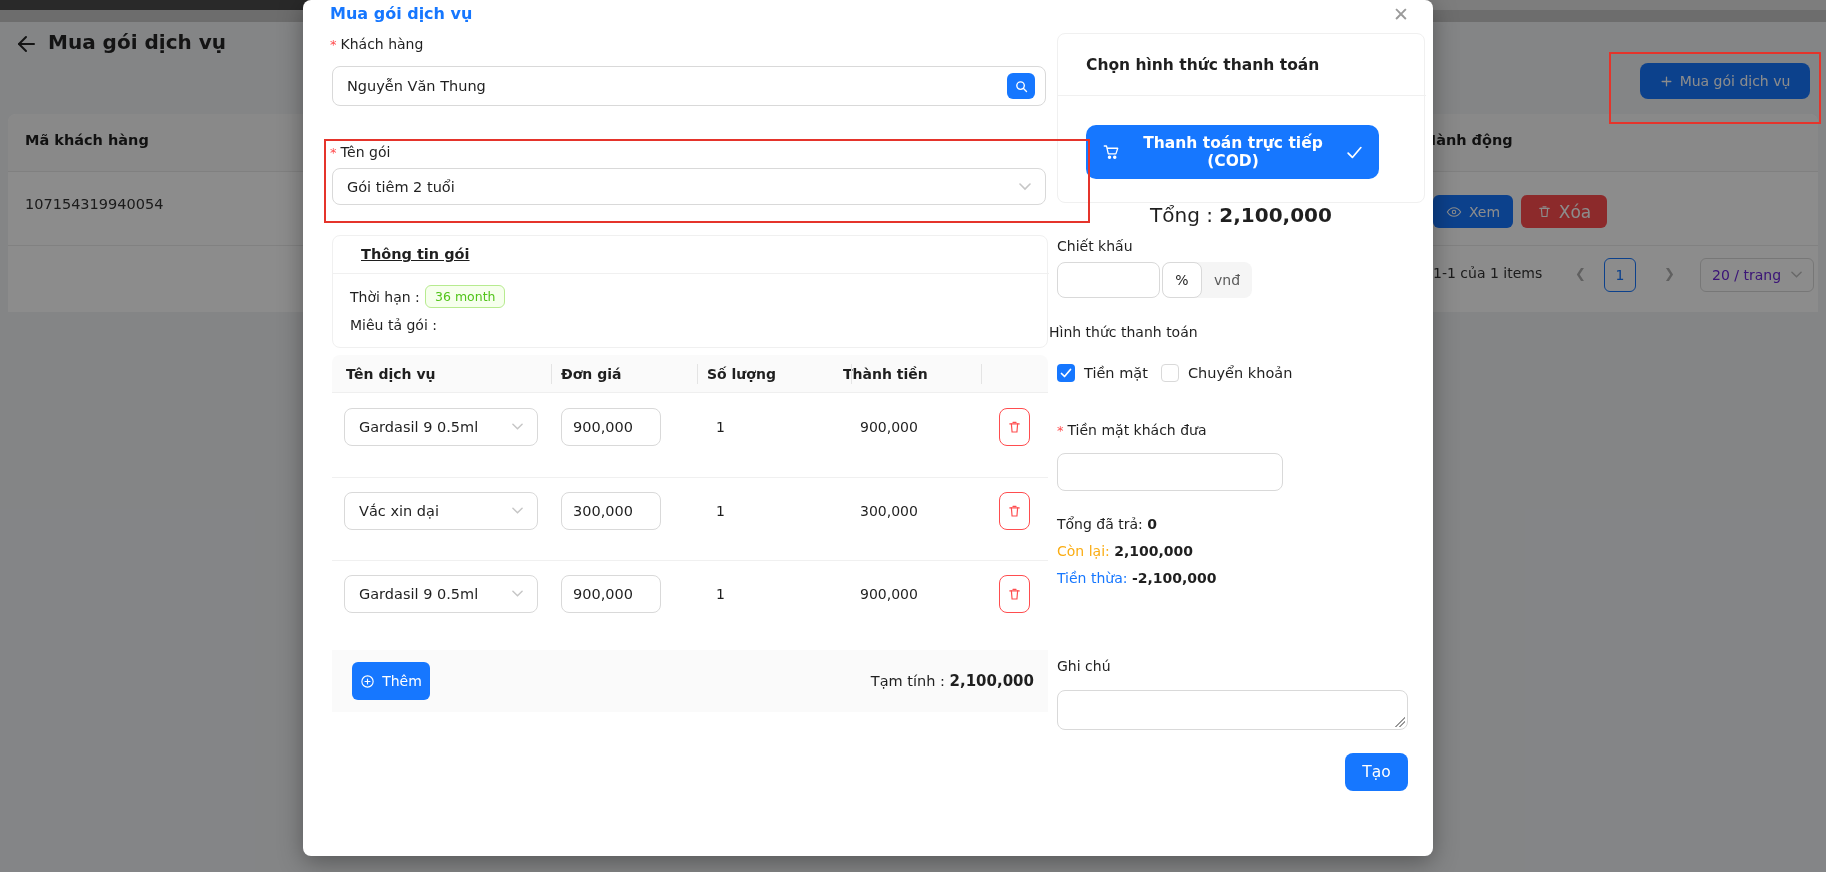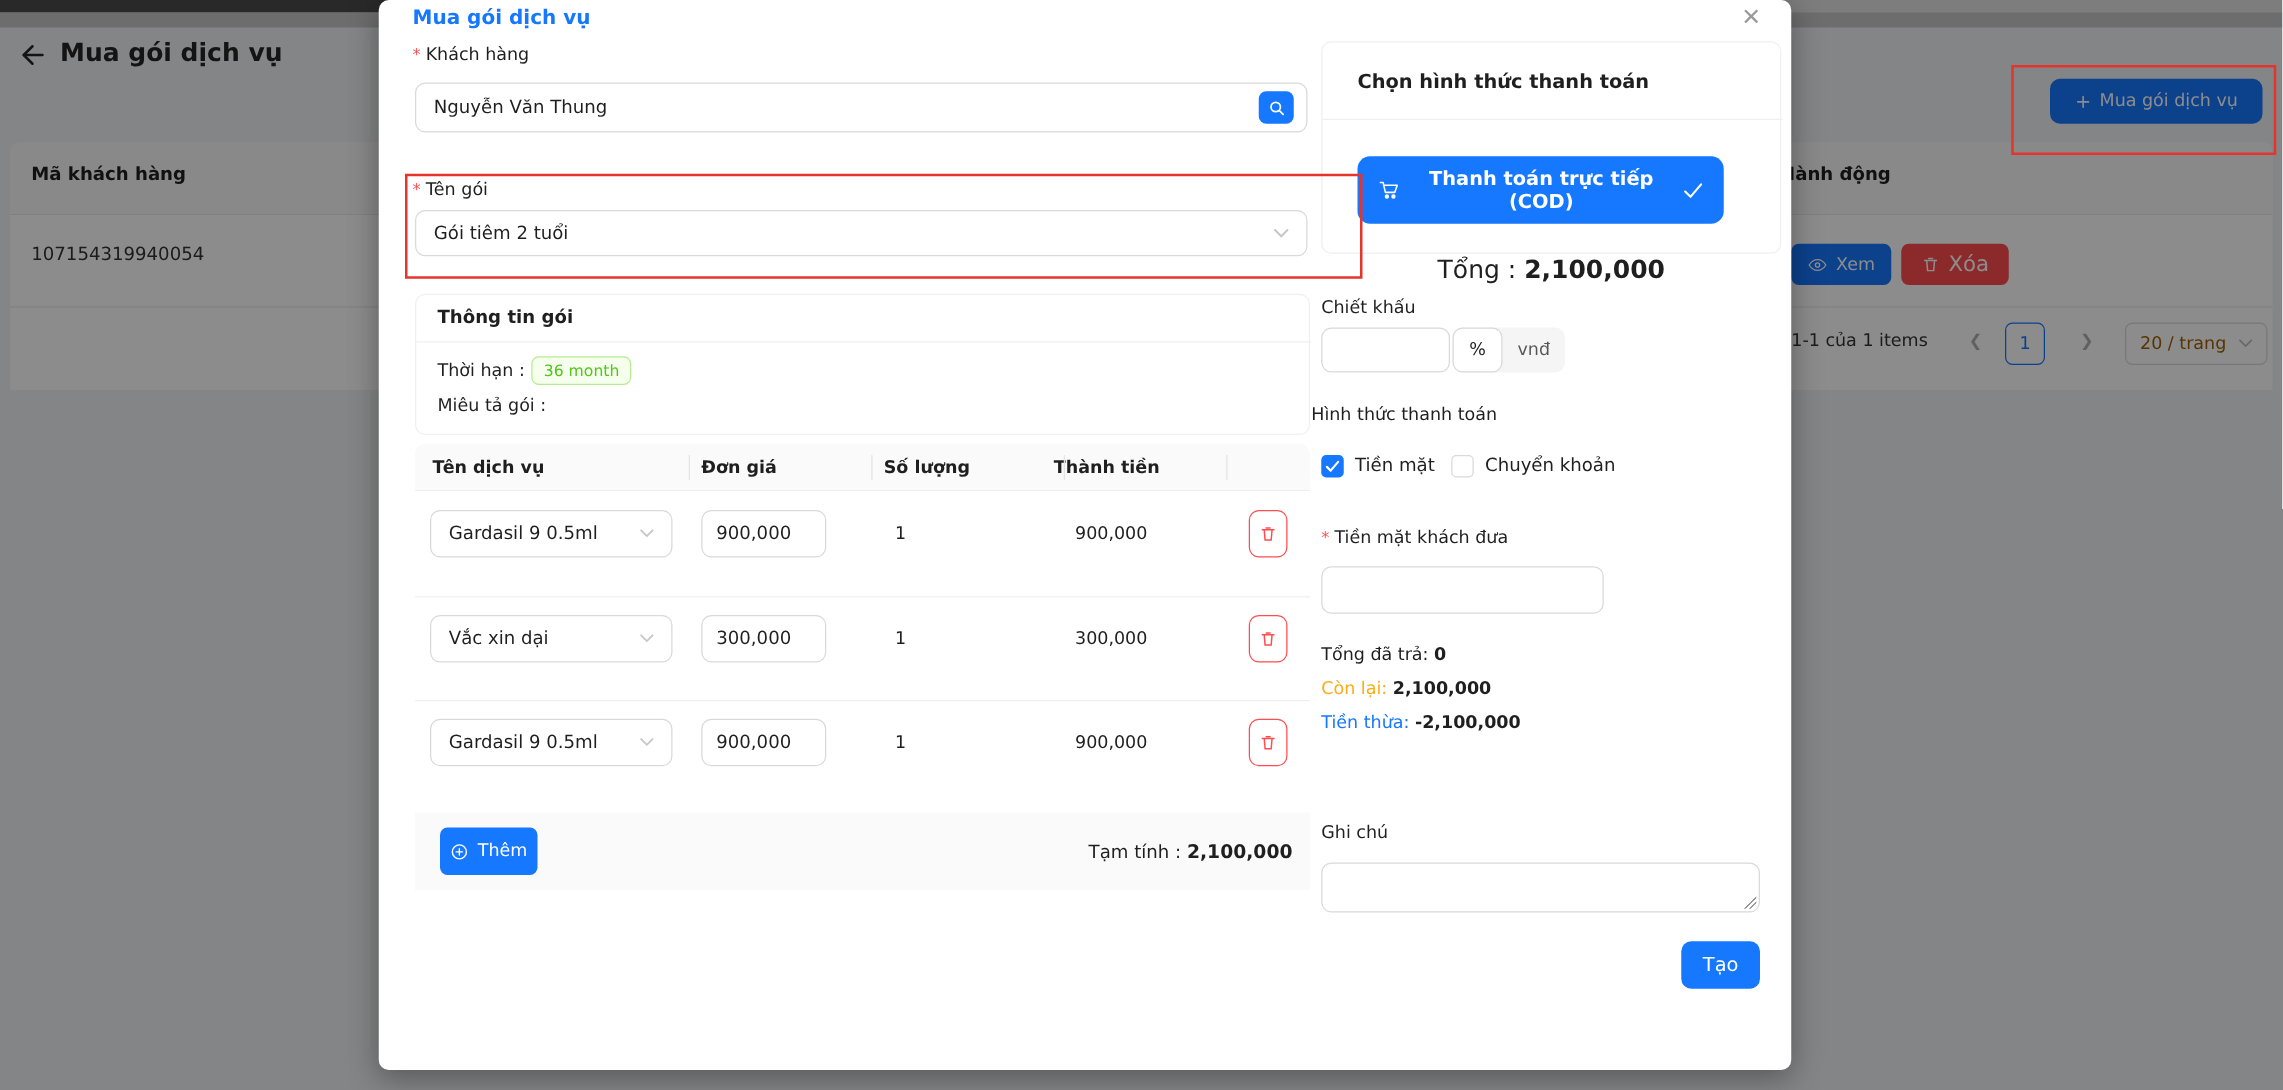--- a/index.html
+++ b/index.html
@@ -11,21 +11,21 @@
   .bg-title{font-size:20px;font-weight:bold;color:#262626;}
   .bg-card{background:#fff;border-radius:8px 8px 0 0;}
   .bg-thead{background:#fafafa;border-bottom:1px solid #e9e9e9;border-radius:8px 8px 0 0;}
   .bg-th{font-size:14.5px;font-weight:bold;color:#1f1f1f;}
   .bg-td{font-size:14.5px;color:#333;}
   .btn-blue{background:#1677ff;color:#fff;border-radius:6px;display:flex;align-items:center;justify-content:center;gap:7px;font-size:14px;}
   .btn-red{background:#ff4d4f;color:#fff;border-radius:6px;display:flex;align-items:center;justify-content:center;gap:7px;font-size:17px;}
   .pg-text{font-size:14px;color:#333;}
   .pg-arrow{font-size:13px;color:#b0b0b0;}
   .pg-box{border:1px solid #1677ff;border-radius:6px;color:#1677ff;font-size:14px;display:flex;align-items:center;justify-content:center;background:#fff;}
-  .pg-select{border:1px solid #d9d9d9;border-radius:6px;background:#fff;font-size:14px;color:#a16207;display:flex;align-items:center;padding:0 11px;justify-content:space-between;}
+  .pg-select{border:1px solid #d9d9d9;border-radius:6px;background:#fff;font-size:14px;color:#6d28d9;display:flex;align-items:center;padding:0 11px;justify-content:space-between;}
   
   #mask{position:absolute;inset:0;background:rgba(0,0,0,0.45);z-index:5;}
   
   #modal{position:absolute;left:303px;top:0;width:1130px;height:856px;background:#fff;border-radius:8px;box-shadow:0 6px 24px rgba(0,0,0,.35);z-index:10;}
   .m-title{font-size:16px;font-weight:bold;color:#1677ff;}
   .lbl{font-size:14px;color:rgba(0,0,0,.88);}
   .star{color:#ff4d4f;margin-right:4px;font-size:13px;}
   .inp{border:1px solid #d9d9d9;border-radius:8px;background:#fff;font-size:14.5px;color:rgba(0,0,0,.88);padding:0 14px;width:100%;height:100%;outline:none;}
   .selbox{border:1px solid #d9d9d9;border-radius:8px;background:#fff;display:flex;align-items:center;justify-content:space-between;padding:0 14px;font-size:14.5px;color:rgba(0,0,0,.88);}
   .panel{border:1px solid #f0f0f0;border-radius:8px;background:#fff;}
@@ -158,21 +158,21 @@
     <div class="abs selbox" style="left:29px;top:168px;width:714px;height:37px;">
       <span>Gói tiêm 2 tuổi</span>
       <span style="display:flex;">
         <svg width="12" height="8" viewBox="0 0 12 8" fill="none" stroke="#c6c6c6" stroke-width="1.6" stroke-linecap="round">
             <path d="M1 1l5 5 5-5"></path>
           </svg>
       </span>
     </div>
 
     <div class="abs panel" style="left:29px;top:235px;width:716px;height:113px;">
-      <div class="abs panel-title" style="left:17px;top:10px;">Thông tin gói</div>
+      <div class="abs panel-title" style="left:28px;top:10px;text-decoration:underline;">Thông tin gói</div>
       <div class="abs divider" style="left:0;top:37px;width:716px;"></div>
       <div class="abs lbl" style="left:17px;top:53px;">Thời hạn :</div>
       <div class="abs" style="left:92px;top:49px;"><span class="tag-green">36 month</span></div>
       <div class="abs lbl" style="left:17px;top:81px;">Miêu tả gói :</div>
     </div>
 
     <div class="abs thead" style="left:29px;top:355px;width:716px;height:38px;">
       <div class="abs th" style="left:14px;">Tên dịch vụ</div>
       <div class="abs th" style="left:229px;">Đơn giá</div>
       <div class="abs th" style="left:375px;">Số lượng</div>

